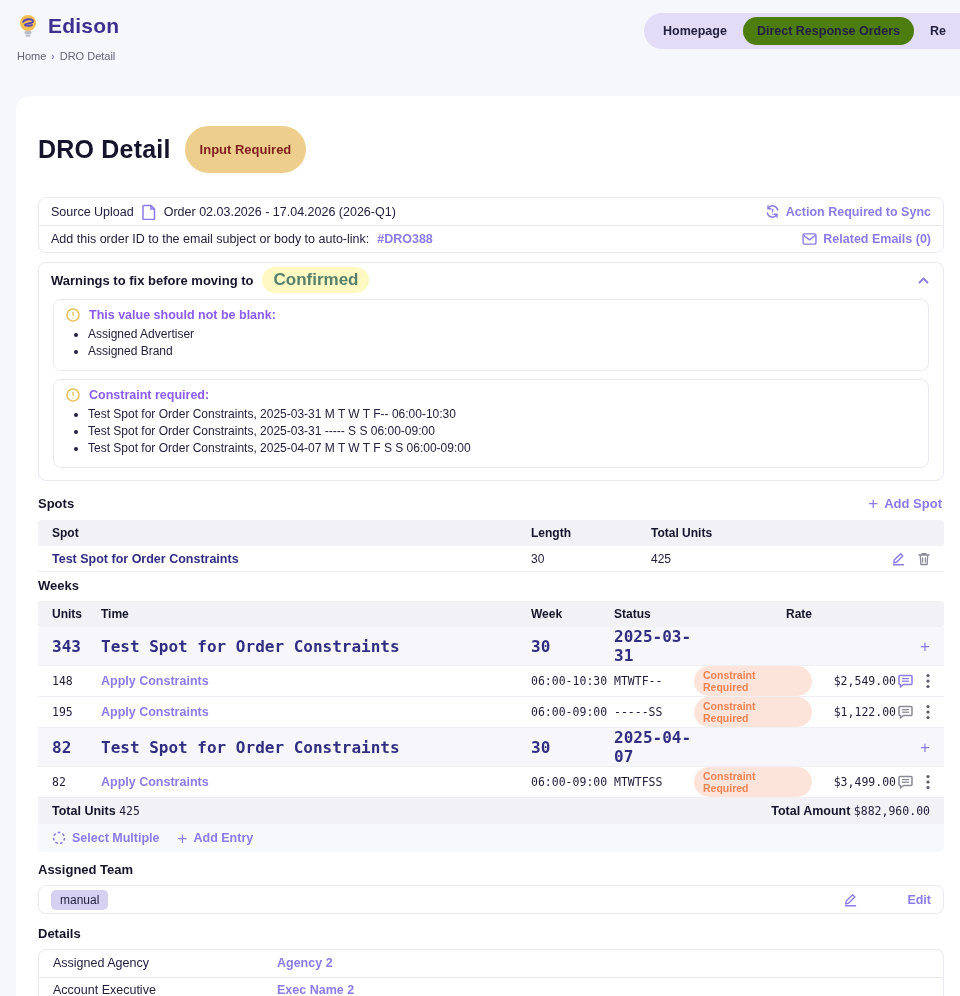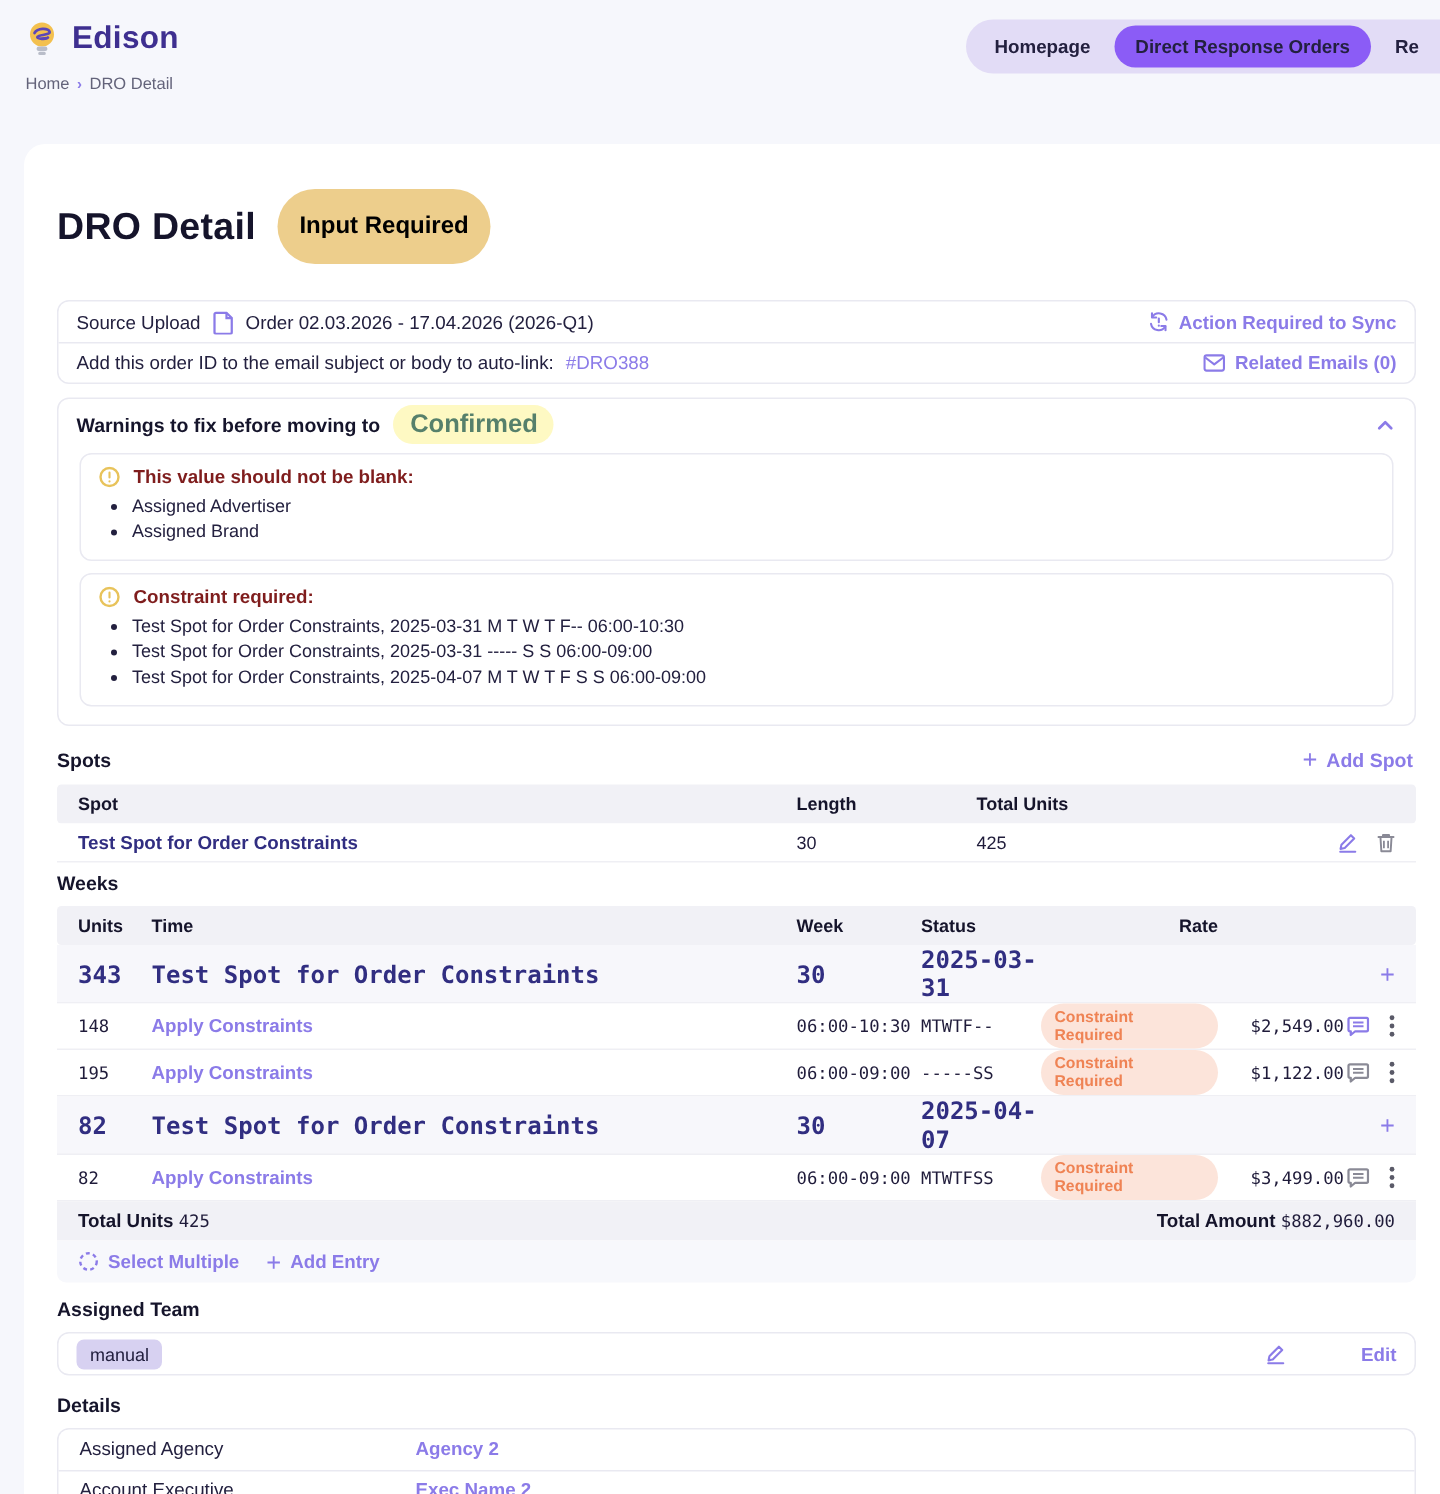--- a/index.html
+++ b/index.html
@@ -19,49 +19,49 @@
   .top-nav {
     position:absolute; top:13px; right:-70px;
     background:#E2DCF6; border-radius:999px; padding:4px 70px 4px 5px;
     display:flex; gap:2px; align-items:center; white-space:nowrap;
   }
   .nav-item {
     border:none; background:transparent; font-family:inherit;
     font-size:12.5px; font-weight:600; color:#23203F;
     padding:7px 14px; border-radius:999px; cursor:pointer;
   }
-  .nav-item.active { background:#8b5cf6; }
+  .nav-item.active { background:#4d7c0f; }
   
   .card {
     position:absolute; left:16px; right:0; top:96px; bottom:0;
     background:#fff; border-radius:14px 0 0 0; padding:22px 16px 0 22px;
   }
   .title-row { display:flex; align-items:center; gap:14px; margin:8px 0 24px; }
   .page-title { font-size:25px; font-weight:800; color:#15142B; letter-spacing:.2px; }
   .badge-gold {
-    background:#EDCE8C; color:#000000; font-size:16px; font-weight:700;
+    background:#EDCE8C; color:#7f1d1d; font-size:13px; font-weight:700;
     padding:16px 15px; border-radius:999px;
   }
   .box { border:1px solid #E9E9F1; border-radius:8px; }
   
   .source-box { margin-bottom:9px; }
   .source-row { display:flex; align-items:center; min-height:27px; padding:0 12px; font-size:12.5px;text-align:right; }
   .source-row + .source-row { border-top:1px solid #E9E9F1; }
   .source-left { display:flex; align-items:center; gap:8px; flex:1; }
   .lbl { color:#23203F; }
   .purple-link { color:#8B7BE8; font-weight:600; text-decoration:none; cursor:pointer; display:flex; align-items:center; gap:6px; font-size:12.5px; }
-  .order-id { color:#8B7BE8; font-weight:400; cursor:pointer; }
+  .order-id { color:#8B7BE8; font-weight:700; cursor:pointer; }
   
   .warnings-box { margin-bottom:14px; padding-bottom:4px; }
   .warnings-header { display:flex; align-items:center; min-height:31px; padding:4px 12px 2px; }
   .warnings-title { font-size:13px; font-weight:800; color:#15142B; margin-right:9px; }
   .badge-green { background:#fef9c3; color:#56806B; font-size:17px; font-weight:700; padding:3px 11px; border-radius:999px; }
   .chev-btn { margin-left:auto; background:none; border:none; cursor:pointer; padding:2px; }
   .warning-group { border:1px solid #E9E9F1; border-radius:8px; margin:4px 14px 8px; padding:8px 12px 9px; }
-  .warning-group-title { display:flex; align-items:center; gap:9px; font-size:12.5px; font-weight:800; color:#7f1d1d; margin-bottom:5px; }
+  .warning-group-title { display:flex; align-items:center; gap:9px; font-size:12.5px; font-weight:800; color:#8b5cf6; margin-bottom:5px; }
   .warning-group ul { margin:0 0 0 22px; font-size:12px; color:#23203F; }
   .warning-group li { margin:3px 0; }
   
   .section-head { display:flex; align-items:center; justify-content:space-between; margin:10px 2px 8px 0; }
   .section-title { font-size:13px; font-weight:800; color:#15142B; }
   
   .tbl { width:100%; margin-bottom:2px; }
   .trow { display:grid; align-items:center; min-height:26px; padding:0 14px; font-size:12px; }
   .thead { background:#F1F1F6; font-weight:700; color:#15142B; border-radius:3px; }
   .spots-grid { grid-template-columns:479px 120px 1fr 58px; }

